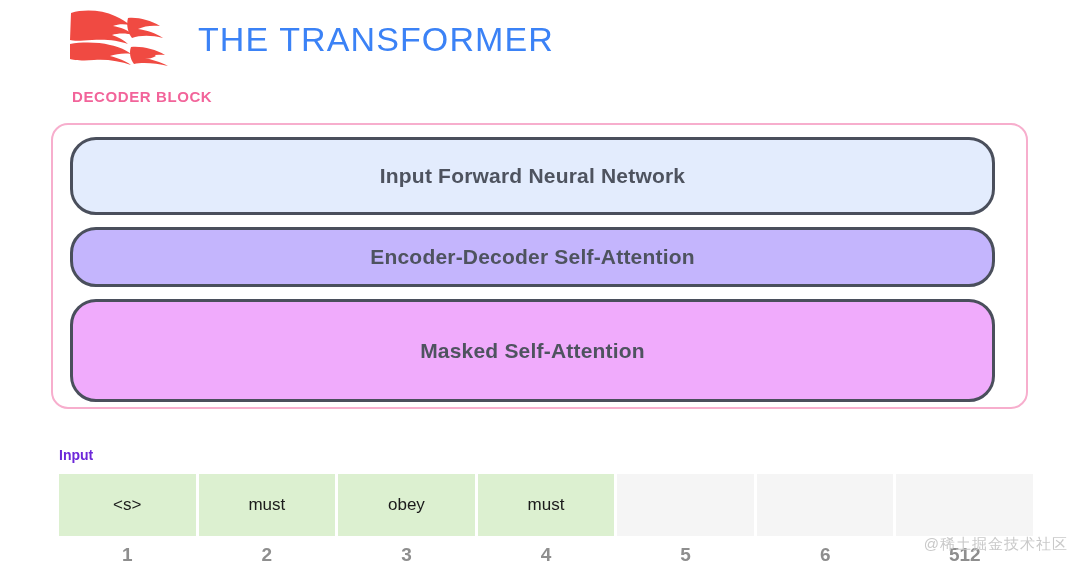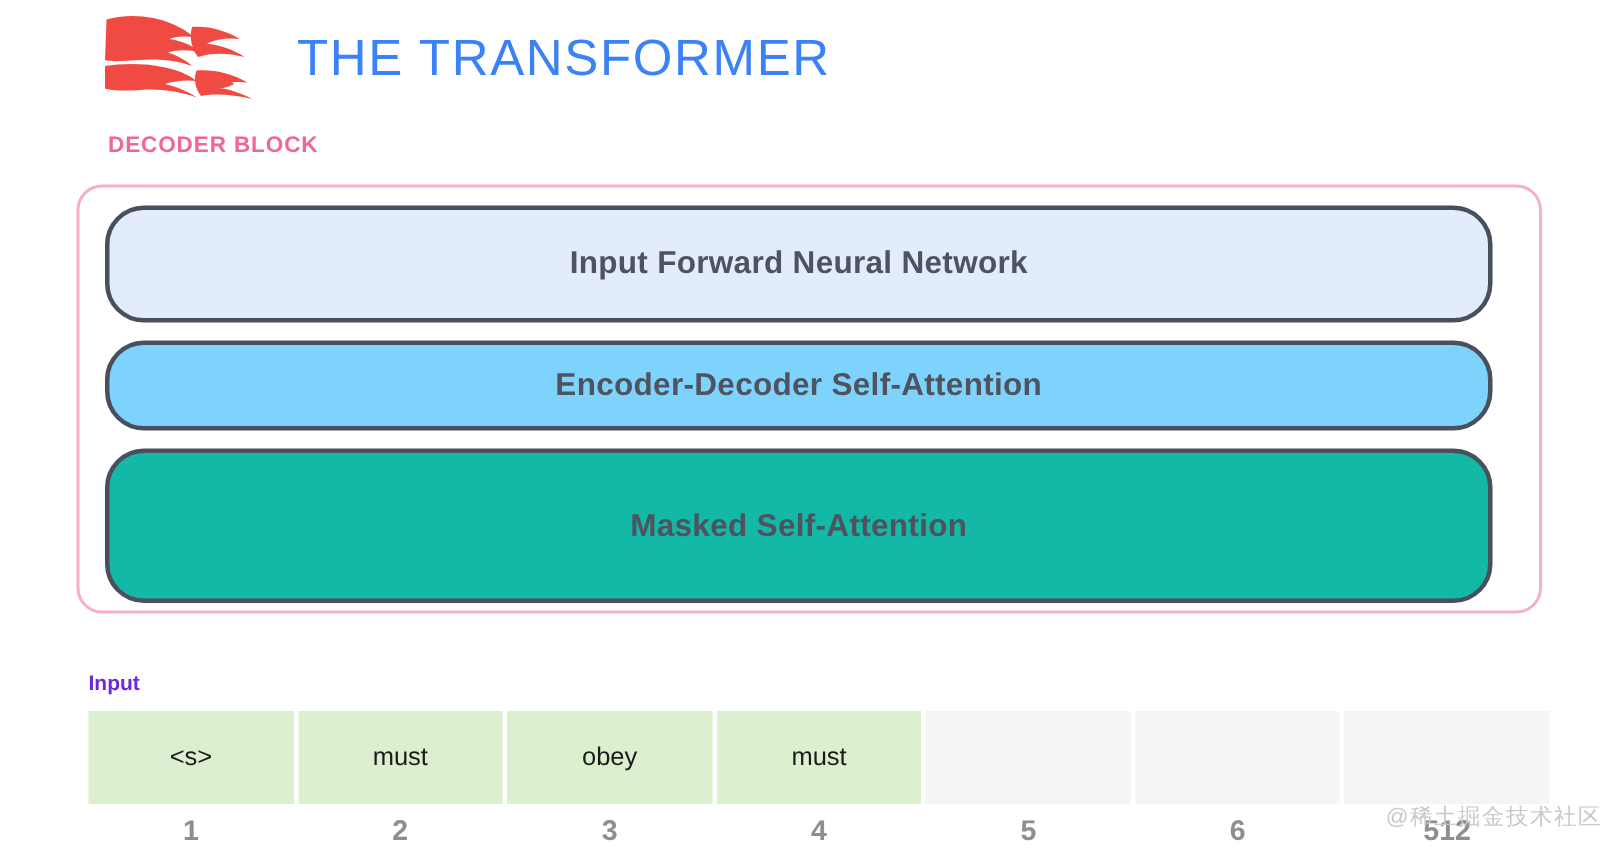--- a/index.html
+++ b/index.html
@@ -82,26 +82,26 @@
     text-align: center;
   }
   #layer-ffnn {
     top: 12px;
     height: 78px;
     background: #e3ecfd;
   }
   #layer-encdec-attn {
     top: 102px;
     height: 60px;
-    background: #7dd3fc;
+    background: #c4b5fd;
   }
   #layer-masked-attn {
     top: 174px;
     height: 103px;
-    background: #14b8a6;
+    background: #f0abfc;
   }
 
   
   #input-section {
     position: absolute;
     left: 59px;
     top: 448px;
     width: 974px;
   }
   #input-caption {

